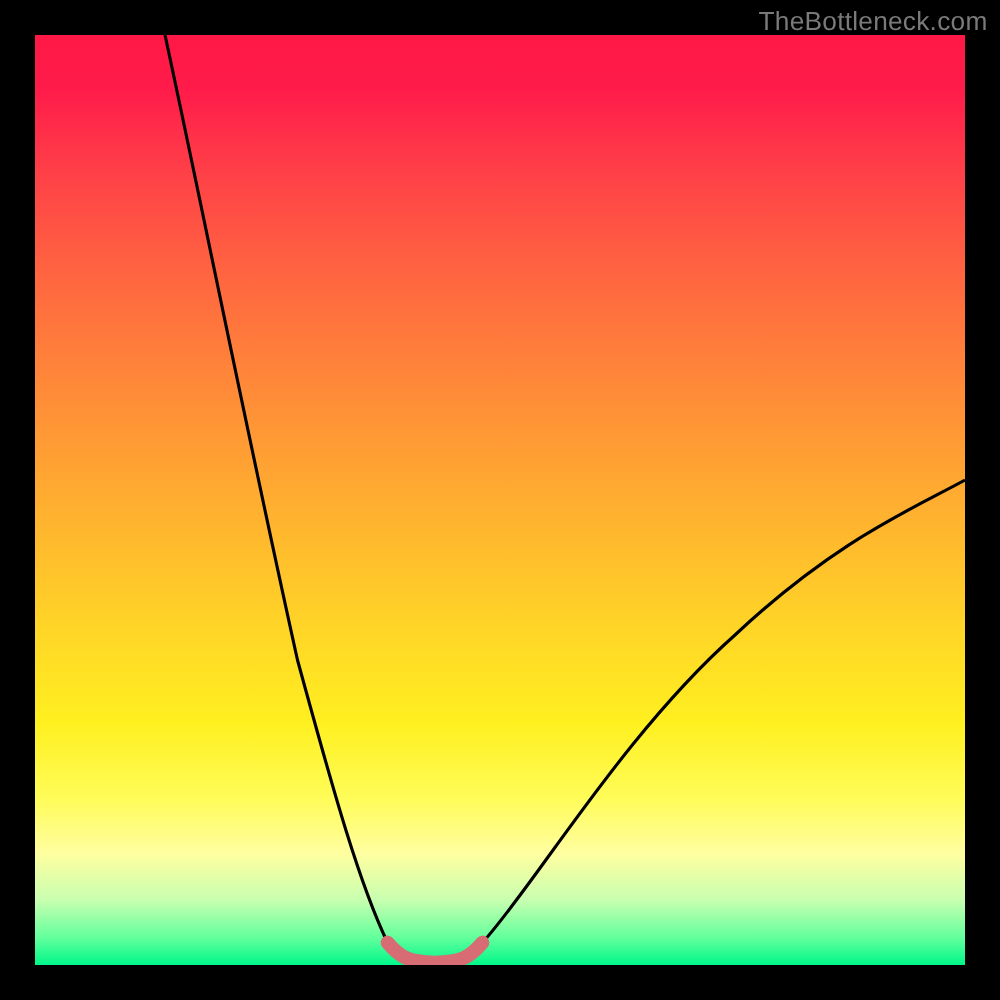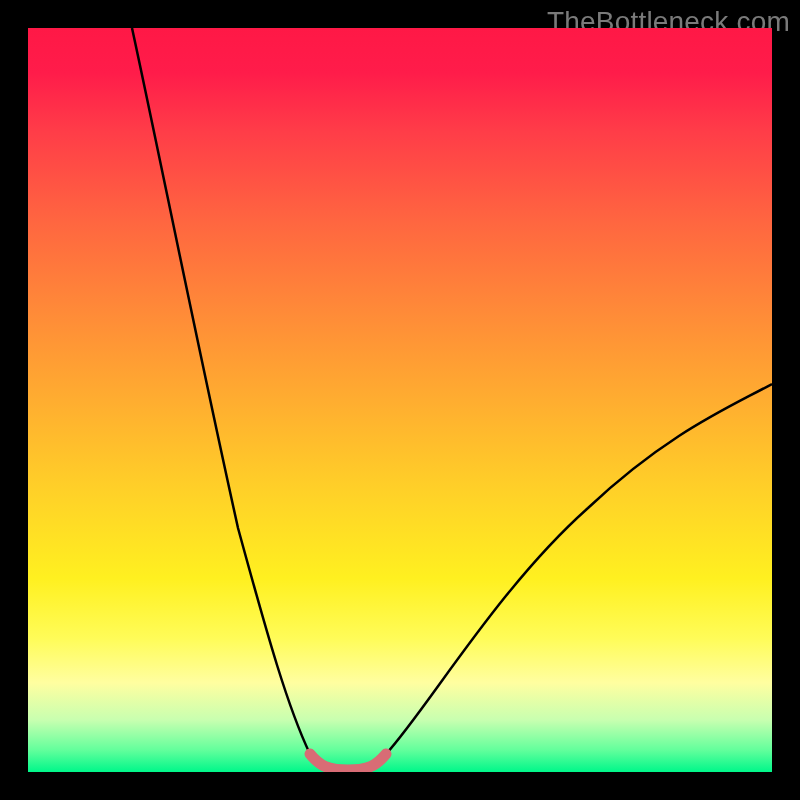--- a/index.html
+++ b/index.html
@@ -43,21 +43,21 @@
     position: absolute;
     left: 0; top: 0;
     width: 744px;
     height: 744px;
   }
   .watermark {
     position: absolute;
     top: 6px;
     right: 10px;
     color: #7a7a7a;
-    font-size: 28px;
+    font-size: 21px;
     letter-spacing: 0.2px;
     user-select: none;
   }
 </style>
 </head>
 <body>
 
 <div class="watermark">TheBottleneck.com</div>
 
 <div class="frame">

